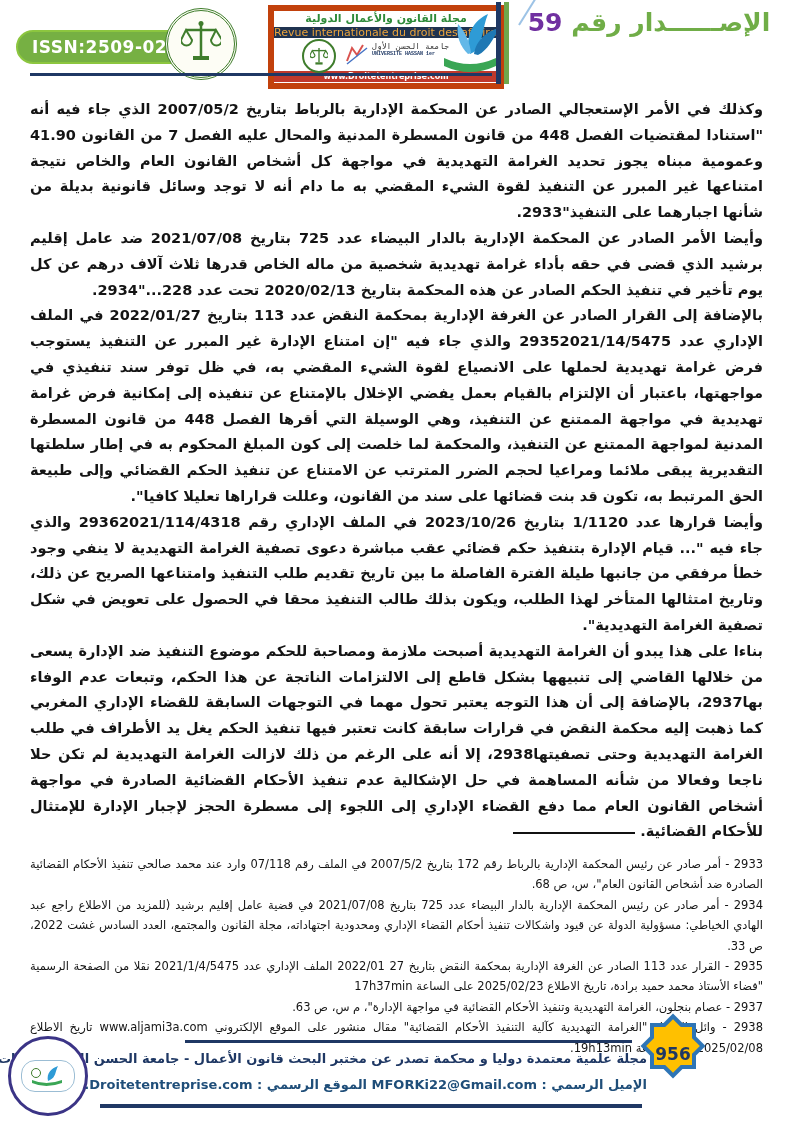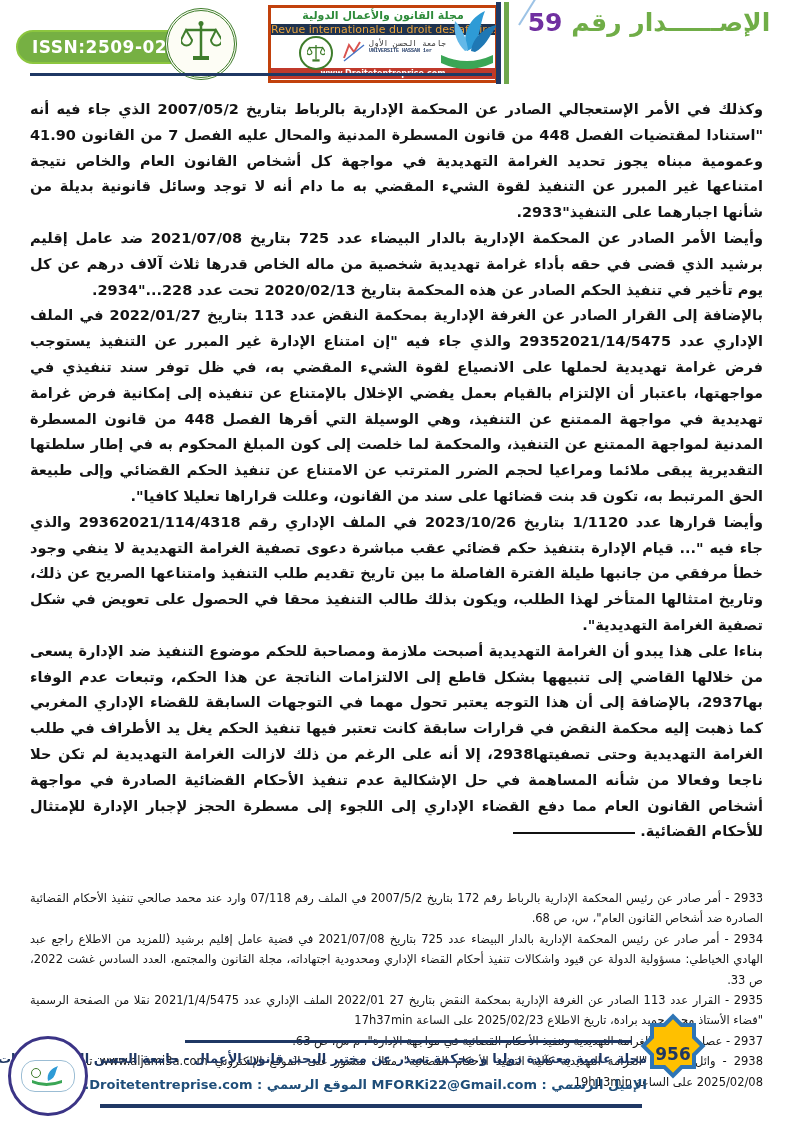--- a/index.html
+++ b/index.html
@@ -22,21 +22,21 @@
     border:2px solid #8cc63f;
   }
   .lab-logo{
     position:absolute;left:165px;top:8px;
     width:66px;height:66px;border-radius:50%;
     border:3px double #3f7d2c;background:#fdfdf5;
     display:flex;align-items:center;justify-content:center;
   }
   .banner{
     position:absolute;left:268px;top:5px;width:224px;height:72px;
-    border:3px solid #c2410c;background:#ffffff;
+    border:6px solid #c2410c;background:#ffffff;
   }
   .banner-title{
     height:16px;line-height:16px;text-align:center;
     color:#2e8b3a;font-weight:bold;font-size:11px;white-space:nowrap;overflow:hidden;
   }
   .banner-sub{
     height:11px;line-height:11px;text-align:center;
     background:#1f3350;color:#e8a33d;font-size:11px;white-space:nowrap;overflow:hidden;
   }
   .banner-mid{position:relative;height:33px;}
@@ -77,21 +77,21 @@
     direction:rtl;text-align:justify;
     font-size:14.5px;font-weight:700;color:#141414;line-height:25.8px;
   }
   .article p{margin:0;}
 
   
   .fn-sep{
     position:absolute;top:832px;right:158px;width:122px;height:2px;background:#111;
   }
   .footnotes{
-    position:absolute;top:888px;right:30px;left:30px;
+    position:absolute;top:854px;right:30px;left:30px;
     direction:rtl;text-align:justify;
     font-size:11.5px;color:#141414;line-height:20.4px;
   }
   .footnotes p{margin:0;}
 
   
   .footer{position:absolute;left:0;bottom:0;width:793px;height:90px;}
   .footer-rule-top{position:absolute;left:185px;top:8px;width:447px;height:3px;background:#1f3864;}
   .footer-rule-bottom{position:absolute;left:100px;top:71px;width:542px;height:4px;background:#1f3864;border-top:1px solid #fff;}
   .footer-text{

